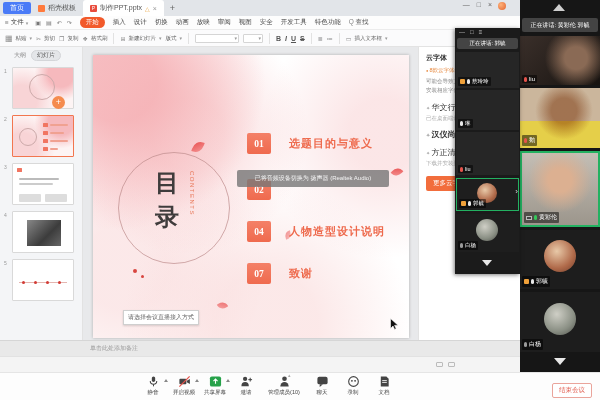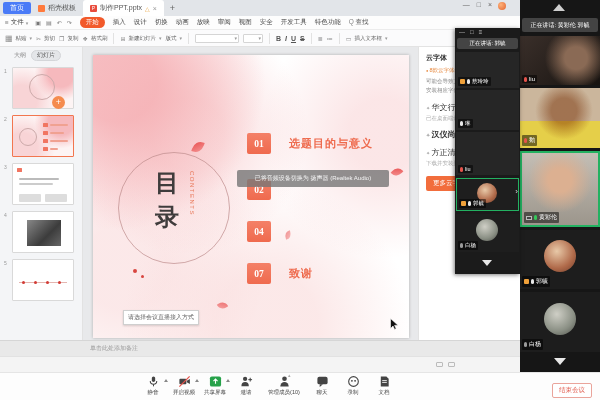--- a/index.html
+++ b/index.html
@@ -322,20 +322,21 @@
 
         <div class="toc-item" style="left:154px;top:78px;">
           <div class="numbox">01</div>
           <div class="itemtext">选题目的与意义</div>
         </div>
         <div class="toc-item" style="left:154px;top:124px;">
           <div class="numbox">02</div>
         </div>
         <div class="toc-item" style="left:154px;top:166px;">
           <div class="numbox">04</div>
+          <div class="itemtext">人物造型设计说明</div>
         </div>
         <div class="toc-item" style="left:154px;top:208px;">
           <div class="numbox">07</div>
           <div class="itemtext">致谢</div>
         </div>
 
         <div class="audio-toast">已将音频设备切换为 扬声器 (Realtek Audio)</div>
         <div class="slide-tip">请选择会议直播接入方式</div>
       </div>
     </div>

